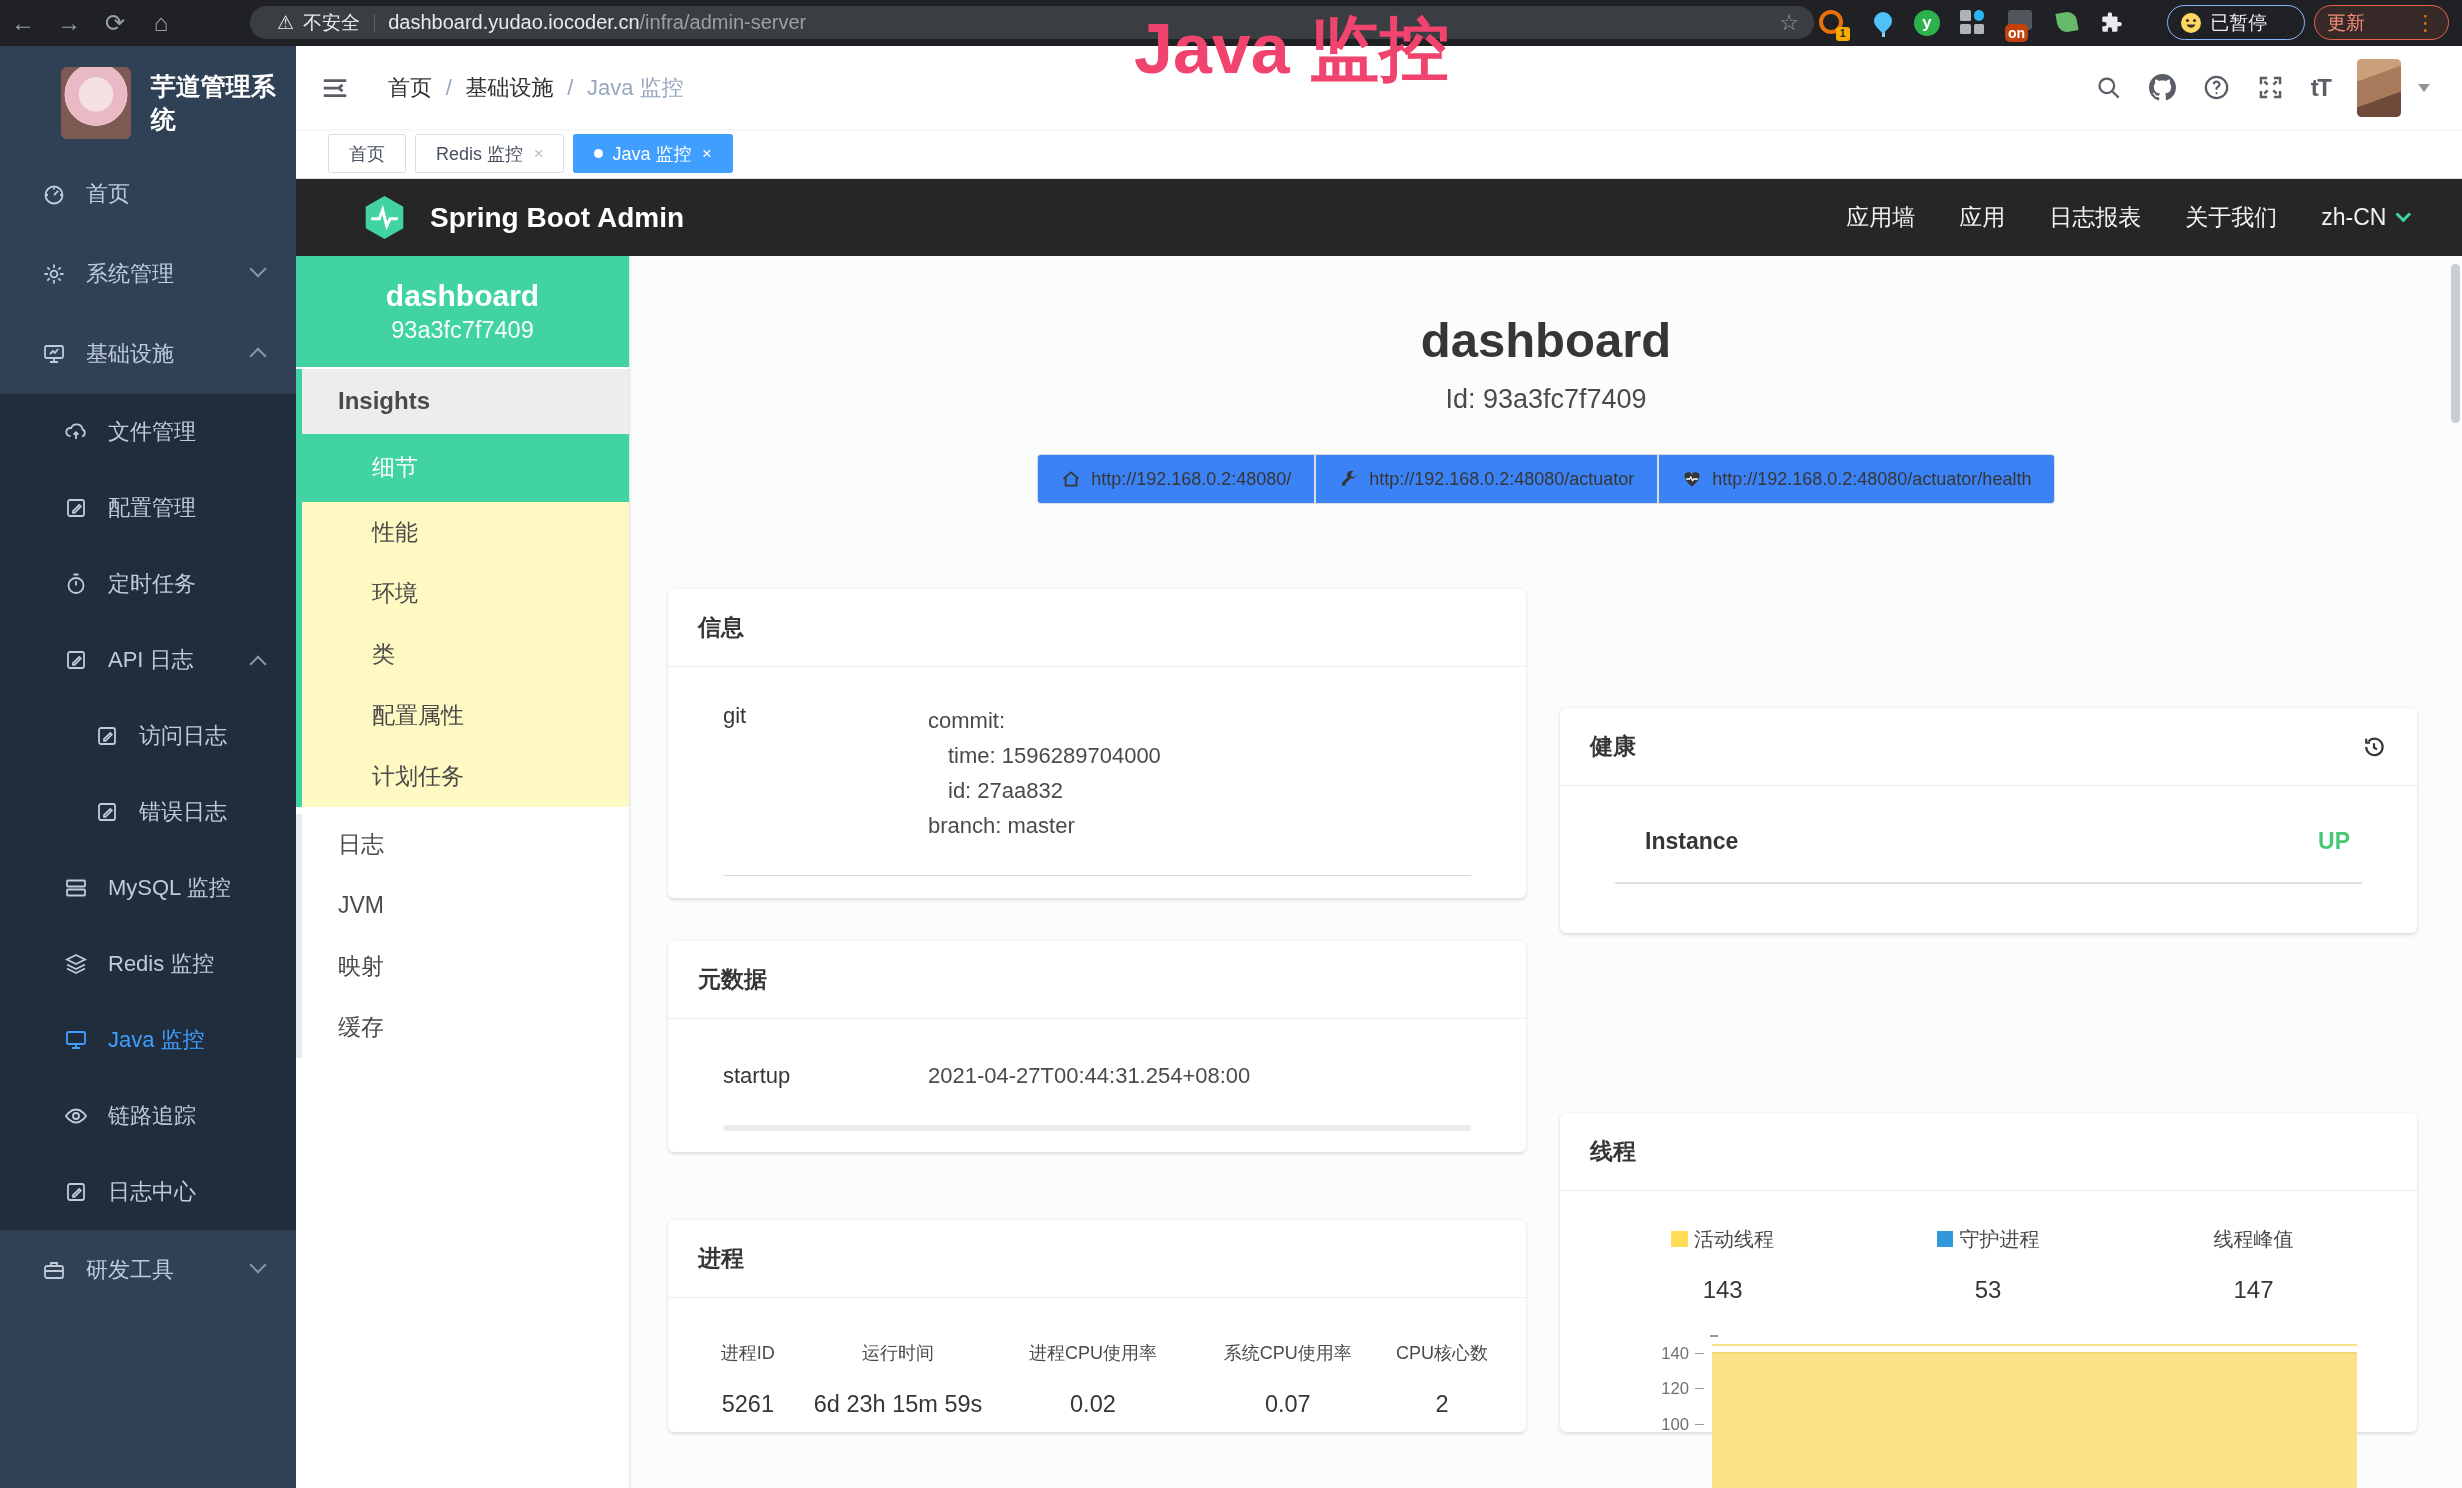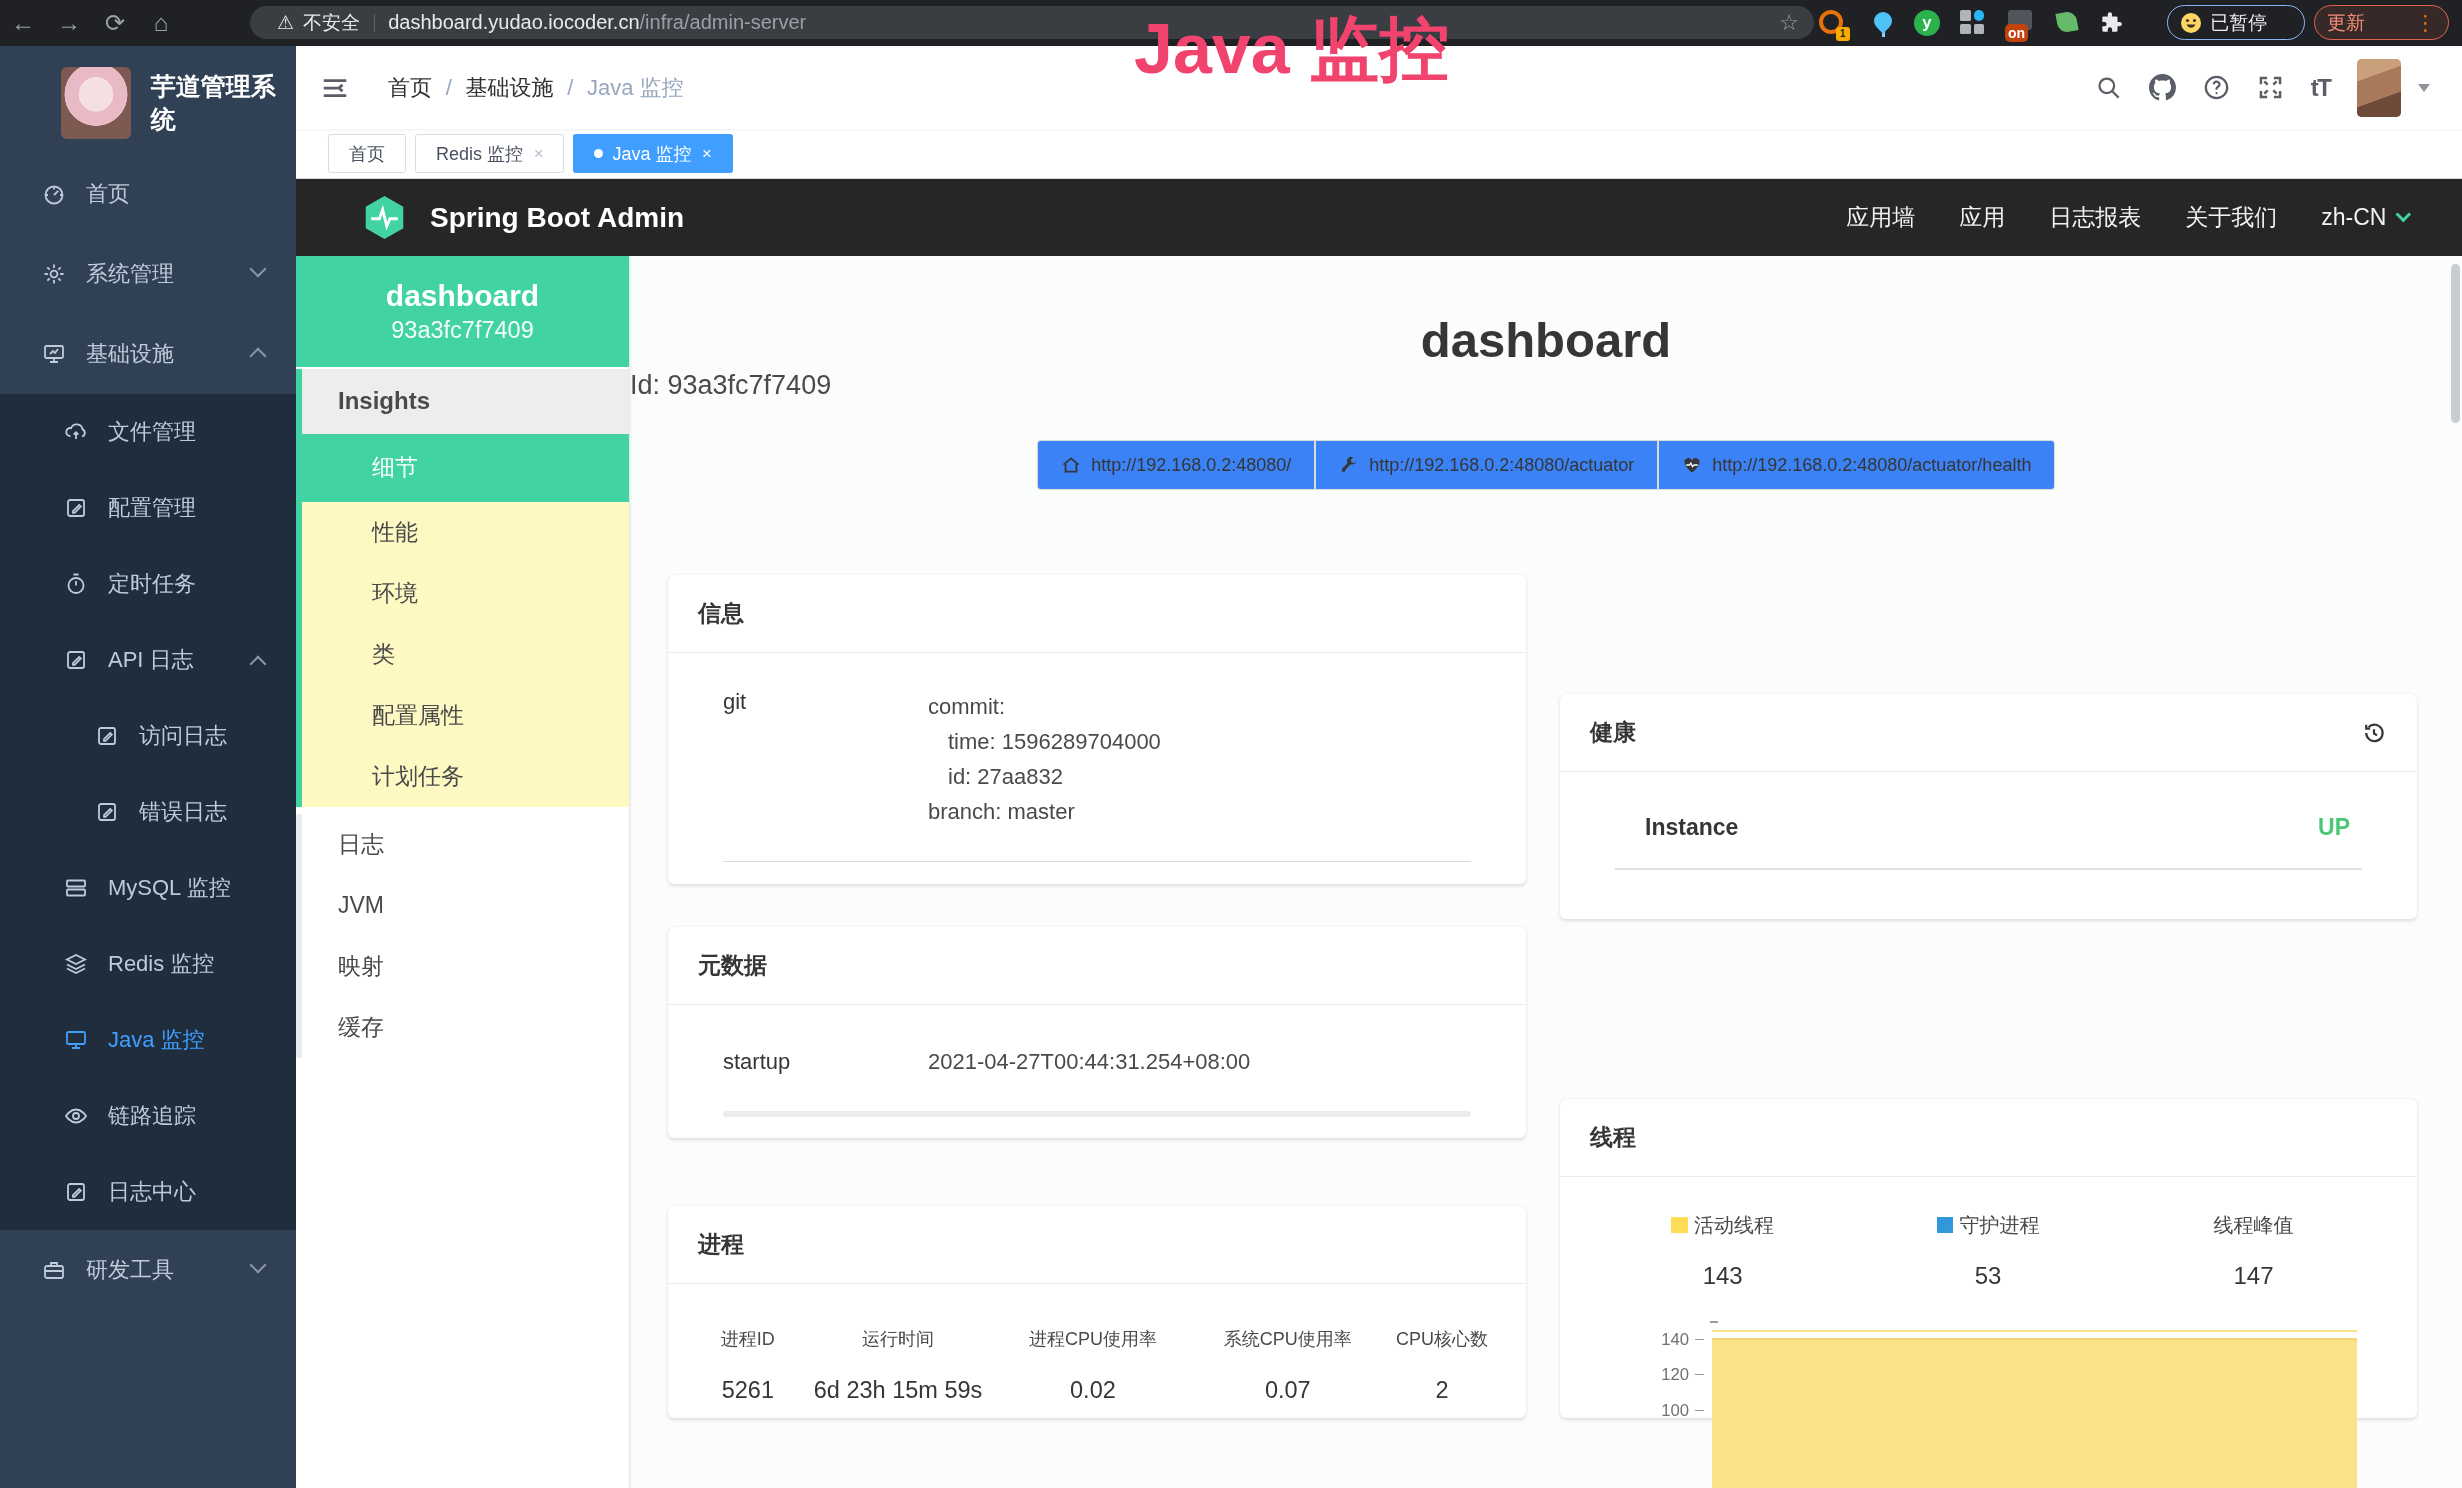--- a/index.html
+++ b/index.html
@@ -86,21 +86,21 @@
   .inst-id{font-size:23.5px;margin-top:4.6px;opacity:.95;}
   .sec-head{height:65px;background:#ededed;border-left:6px solid #42d3a5;display:flex;align-items:center;padding-left:36px;font-size:24px;font-weight:bold;color:#4a4a4a;margin-top:1.5px;}
   .sm-item{height:61px;display:flex;align-items:center;font-size:23px;color:#4a4a4a;cursor:pointer;}
   .sm-sub{background:#fef9c3;border-left:6px solid #42d3a5;padding-left:70px;}
   .sm-sub.active{background:#42d3a5;color:#fff;height:68px;}
   .sm-root{background:#fff;border-left:6px solid #e6ecf0;padding-left:36px;}
   .sm-gap{height:7.6px;}
 
   .sba-main{flex:1;position:relative;background:#fbfcfc;overflow:hidden;padding-top:56px;}
   .main-title{text-align:center;font-size:49px;font-weight:bold;color:#363636;}
-  .main-sub{text-align:left;font-size:27px;color:#4a4a4a;margin-top:2px;}
+  .main-sub{text-align:center;font-size:27px;color:#4a4a4a;margin-top:16px;}
   .links-row{display:flex;justify-content:center;margin-top:39px;}
   .link-btn{display:flex;align-items:center;height:50px;border:0.8px solid #dbdbdb;background:#3b82f6;padding:0 23px;font-size:18px;color:#363636;margin-left:-0.8px;cursor:pointer;}
   .link-btn:first-child{border-radius:3.8px 0 0 3.8px;margin-left:0;}
   .link-btn:last-child{border-radius:0 3.8px 3.8px 0;}
   .link-ic{width:20px;height:20px;margin-right:10.6px;color:#363636;}
 
   .cards{display:flex;margin:85px 0 0 38px;}
   .col{width:858px;display:flex;flex-direction:column;justify-content:flex-end;}
   .col.right{margin-left:34px;width:857px;}
   .card{background:#fff;border-radius:6px;box-shadow:0 1.5px 3.8px rgba(10,10,10,.12),0 0 0.8px rgba(10,10,10,.08);}

